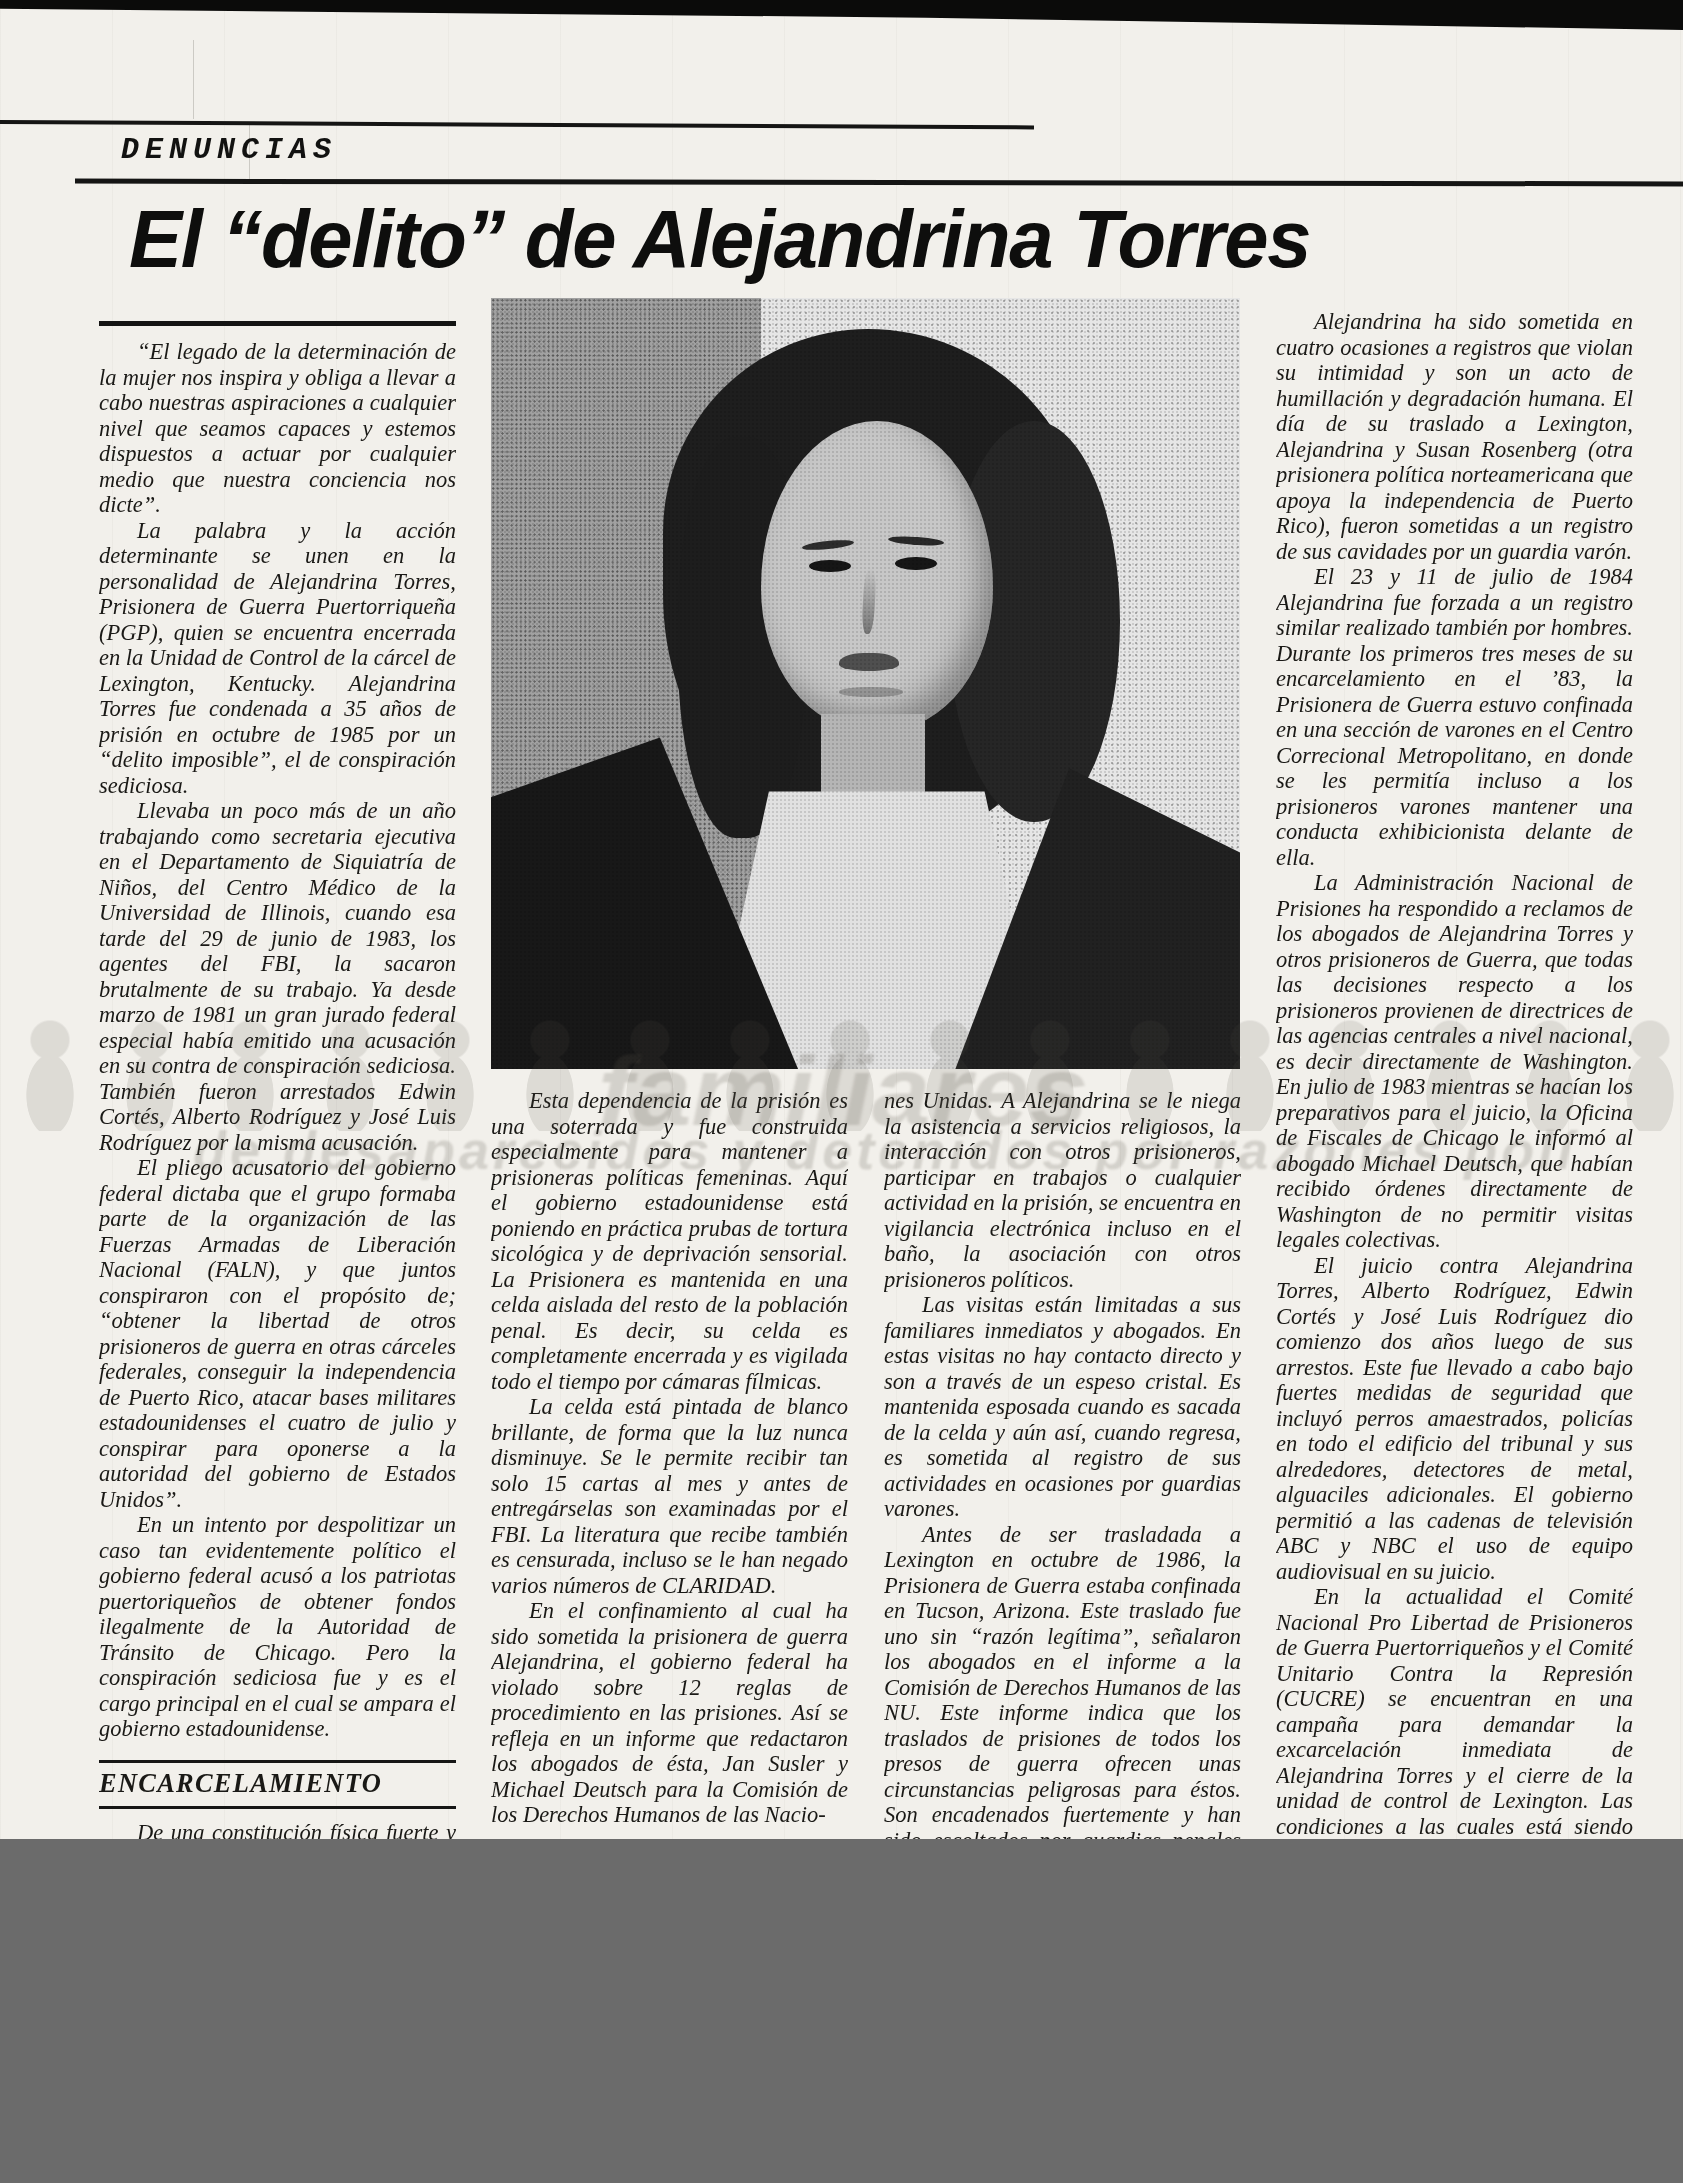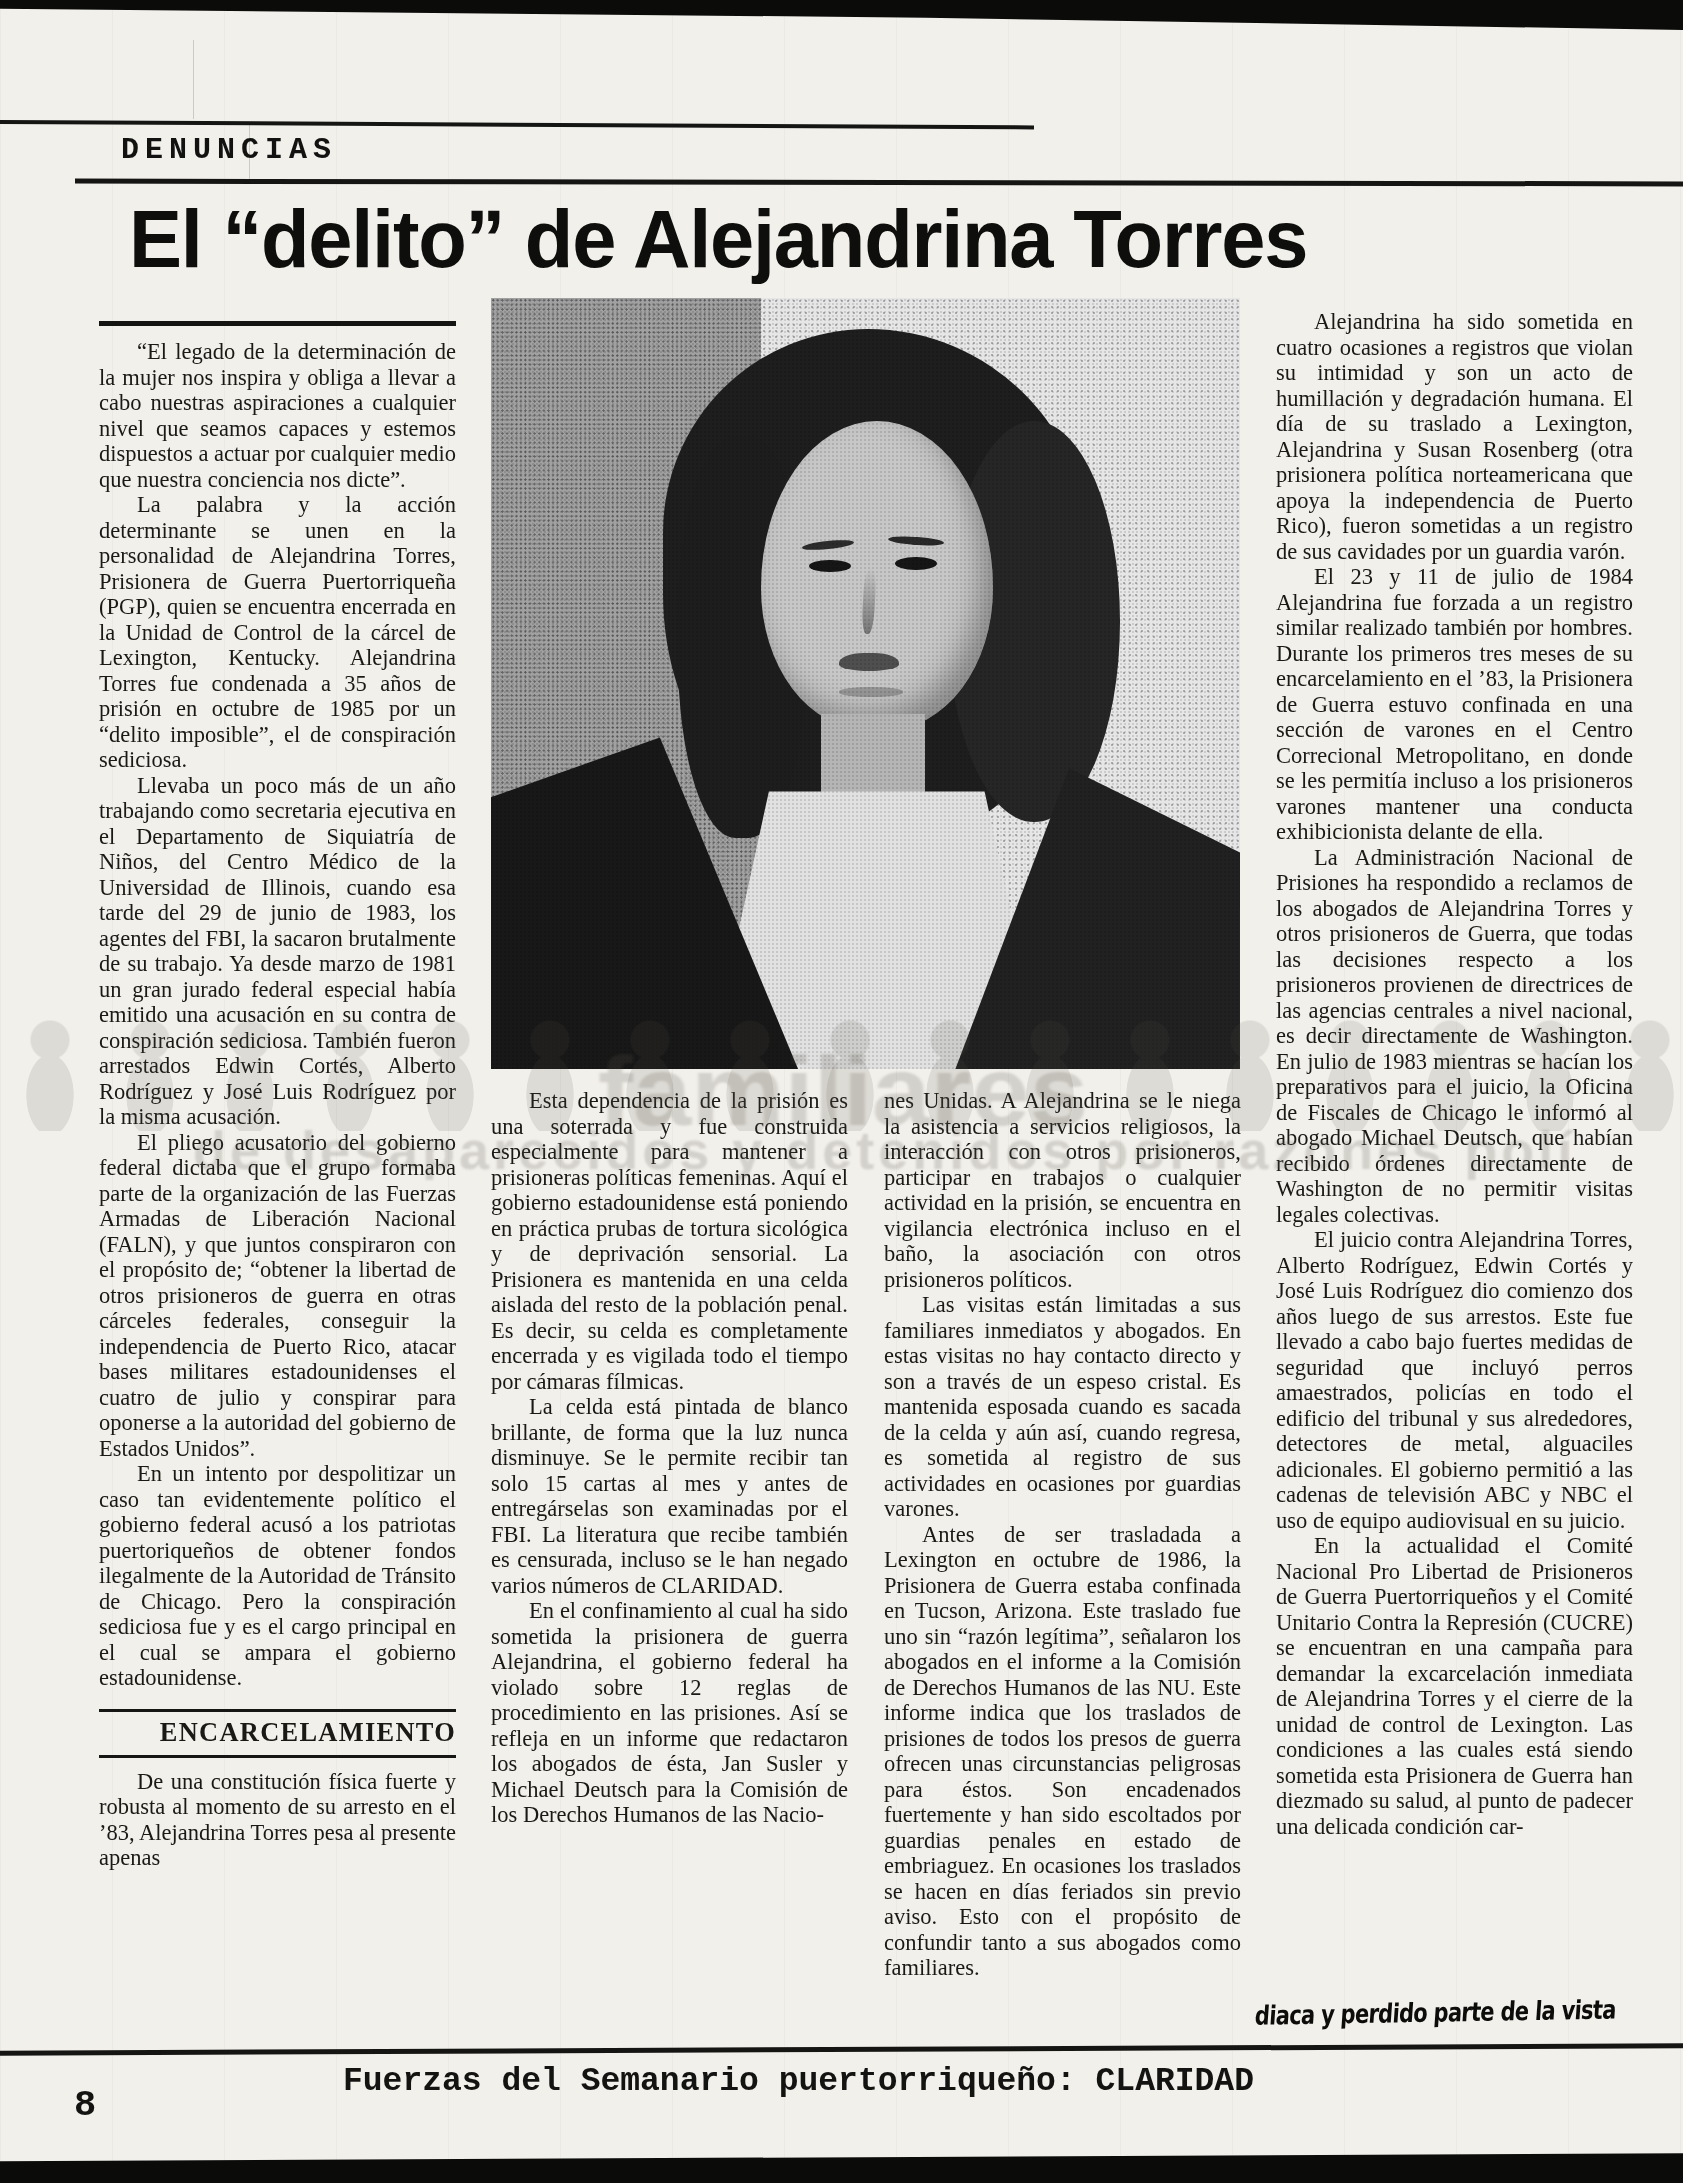--- a/index.html
+++ b/index.html
@@ -1,20 +1,21 @@
 <!DOCTYPE html>
 <html style="font-size:10.6px"><head>
 <meta charset="utf-8">
 <style>
   html,body{margin:0;padding:0;background:#6b6b6b;}
   #page{
-    position:relative; width:1683px; height:2183px;
+    position:relative; width:1683px; height:1839px;
     background:#f2f0eb; overflow:hidden;
     font-family:"Liberation Serif", serif; color:#1a1916;
     background-image:repeating-linear-gradient(90deg, rgba(120,114,102,0.05) 0 1.3px, transparent 1.3px 112px);
+    font-style:italic;
   }
   .abs{position:absolute;}
   
   .bar-top{left:0;top:0;width:100%;height:34px;background:#0b0b0a;
     clip-path:polygon(0 0,100% 0,100% 88%,55% 52%,0 26%);z-index:9;}
   .bar-bottom{left:0;top:2150px;width:100%;height:33px;background:#0b0b0a;
     clip-path:polygon(0 34%,100% 10%,100% 100%,0 100%);z-index:9;}
   .streak{width:1.3px;background:rgba(90,86,78,0.25);z-index:2;}
   
   .rule{background:#151514;z-index:3;}
@@ -32,21 +33,21 @@
     overflow:hidden;z-index:3;}
   .col p{margin:0;text-indent:38px;}
   .col p.cont{text-indent:0;}
   .col-1{left:99px;top:305px;height:1747px;}
   .col-2{left:491px;top:1088px;height:959px;}
   .col-3{left:884px;top:1088px;height:959px;}
   .col-4{left:1276px;top:309px;height:1691px;}
   .byline{font-weight:bold;font-size:25px;line-height:31px;text-align:left;}
   .byline-rule{height:5.3px;background:#141413;margin:16px 0 13.2px 0;}
   .subhead{margin:18.5px 0 10.6px 0;border-top:3.3px solid #161615;border-bottom:3.3px solid #161615;
-    padding:8px 0 9.2px 0;text-align:right;font-weight:bold;font-size:26.4px;letter-spacing:1.3px;}
+    padding:8px 0 9.2px 0;text-align:left;font-weight:bold;font-size:26.4px;letter-spacing:1.3px;}
   
   .photo{left:491px;top:298px;width:749px;height:771px;background:#dad7cf;overflow:hidden;
     z-index:4;filter:grayscale(1) contrast(1.05);}
   .photo .abs{position:absolute;}
   .ph-bg-left{left:0;top:0;width:36%;height:100%;background:#a39f97;
     background-image:radial-gradient(rgba(40,40,36,0.5) 0.9px,transparent 1.3px);background-size:4.6px 4.6px;}
   .ph-bg-right{left:36%;top:0;width:64%;height:100%;background:#e4e1d9;
     background-image:radial-gradient(rgba(70,68,60,0.35) 0.8px,transparent 1.1px);background-size:6px 6px;}
   .ph-hair{left:23%;top:4%;width:57%;height:66%;background:#242320;
     border-radius:48% 52% 42% 46% / 40% 44% 52% 48%;}

